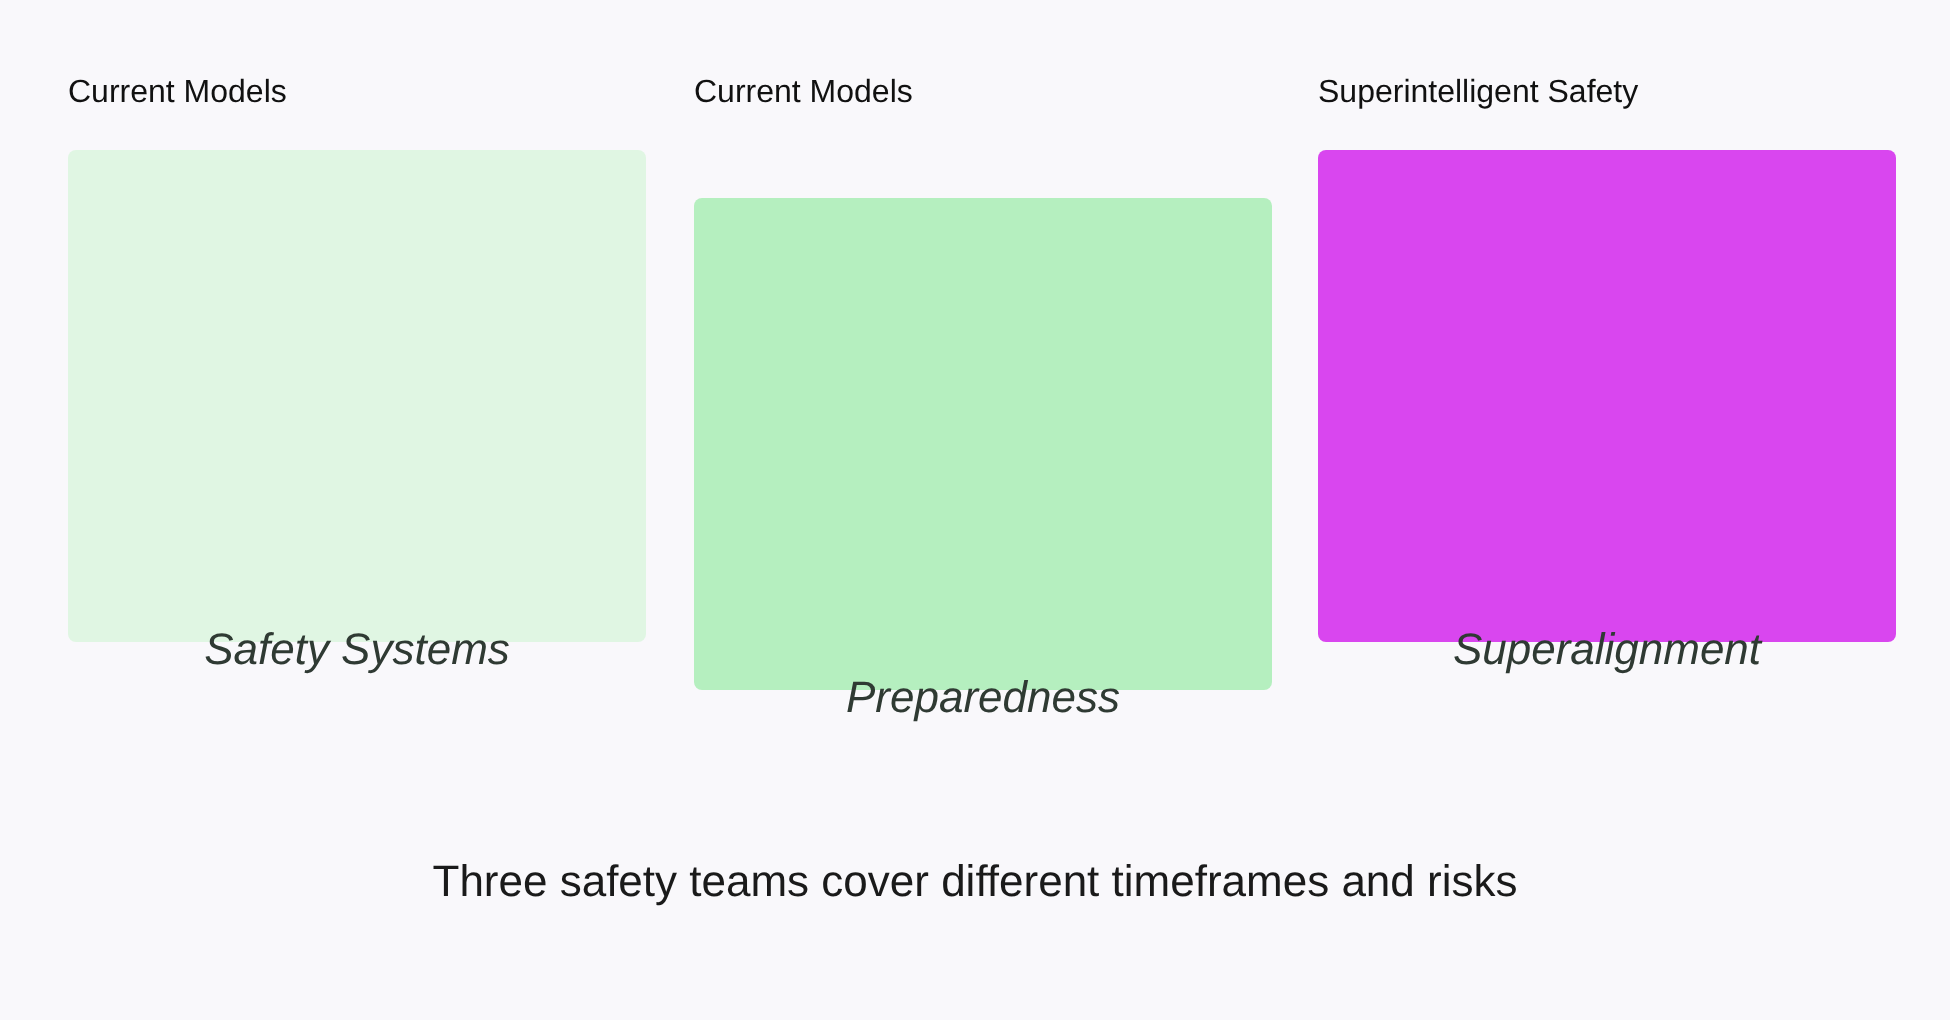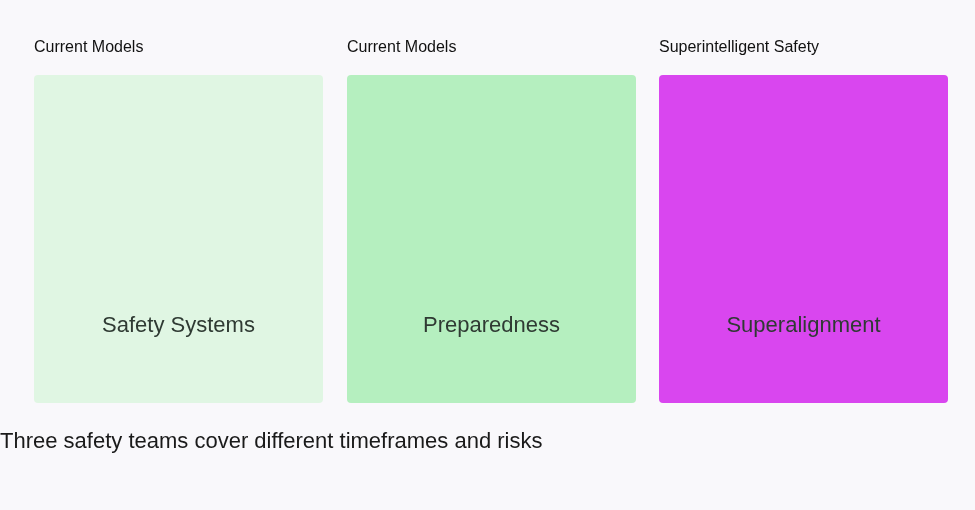--- a/index.html
+++ b/index.html
@@ -6,45 +6,46 @@
   body {
     width:975px; height:510px; background:#f9f8fb;
     font-family:"Liberation Sans", sans-serif; position:relative; overflow:hidden;
   }
   .col { position:absolute; top:0; width:289px; }
   .col-label {
     position:absolute; top:38px; left:0; width:100%; 
     font-size:16px; color:#111; 
   }
   .box {
-    position:absolute; top:75px; left:0; width:100%; height:328px;
+    position:absolute; top:75px; left:0; width:100%; height:246px;
     border-radius:4px;
+    font-style:italic;
   }
   .box-label {
     position:absolute; left:0; width:100%; top:237px; text-align:center;
     font-size:22px; color:#2f3a33; 
   }
   .caption {
-    position:absolute; top:428px; left:0; width:975px; 
+    position:absolute; top:428px; left:0; width:975px; text-align:center;
     font-size:22px; color:#1a1a1a; 
   }
 </style>
 </head>
 <body>
 
 <div class="col" style="left:34px;">
   <div class="col-label">Current Models</div>
   <div class="box" style="background:#e0f6e3;">
     <div class="box-label">Safety Systems</div>
   </div>
 </div>
 
 <div class="col" style="left:347px;">
   <div class="col-label">Current Models</div>
-  <div class="box" style="background:#b5efbf;">
+  <div class="box" style="background:#b5efbf;margin-top:24px;">
     <div class="box-label">Preparedness</div>
   </div>
 </div>
 
 <div class="col" style="left:659px;">
   <div class="col-label">Superintelligent Safety</div>
   <div class="box" style="background:#d946ef;">
     <div class="box-label">Superalignment</div>
   </div>
 </div>

